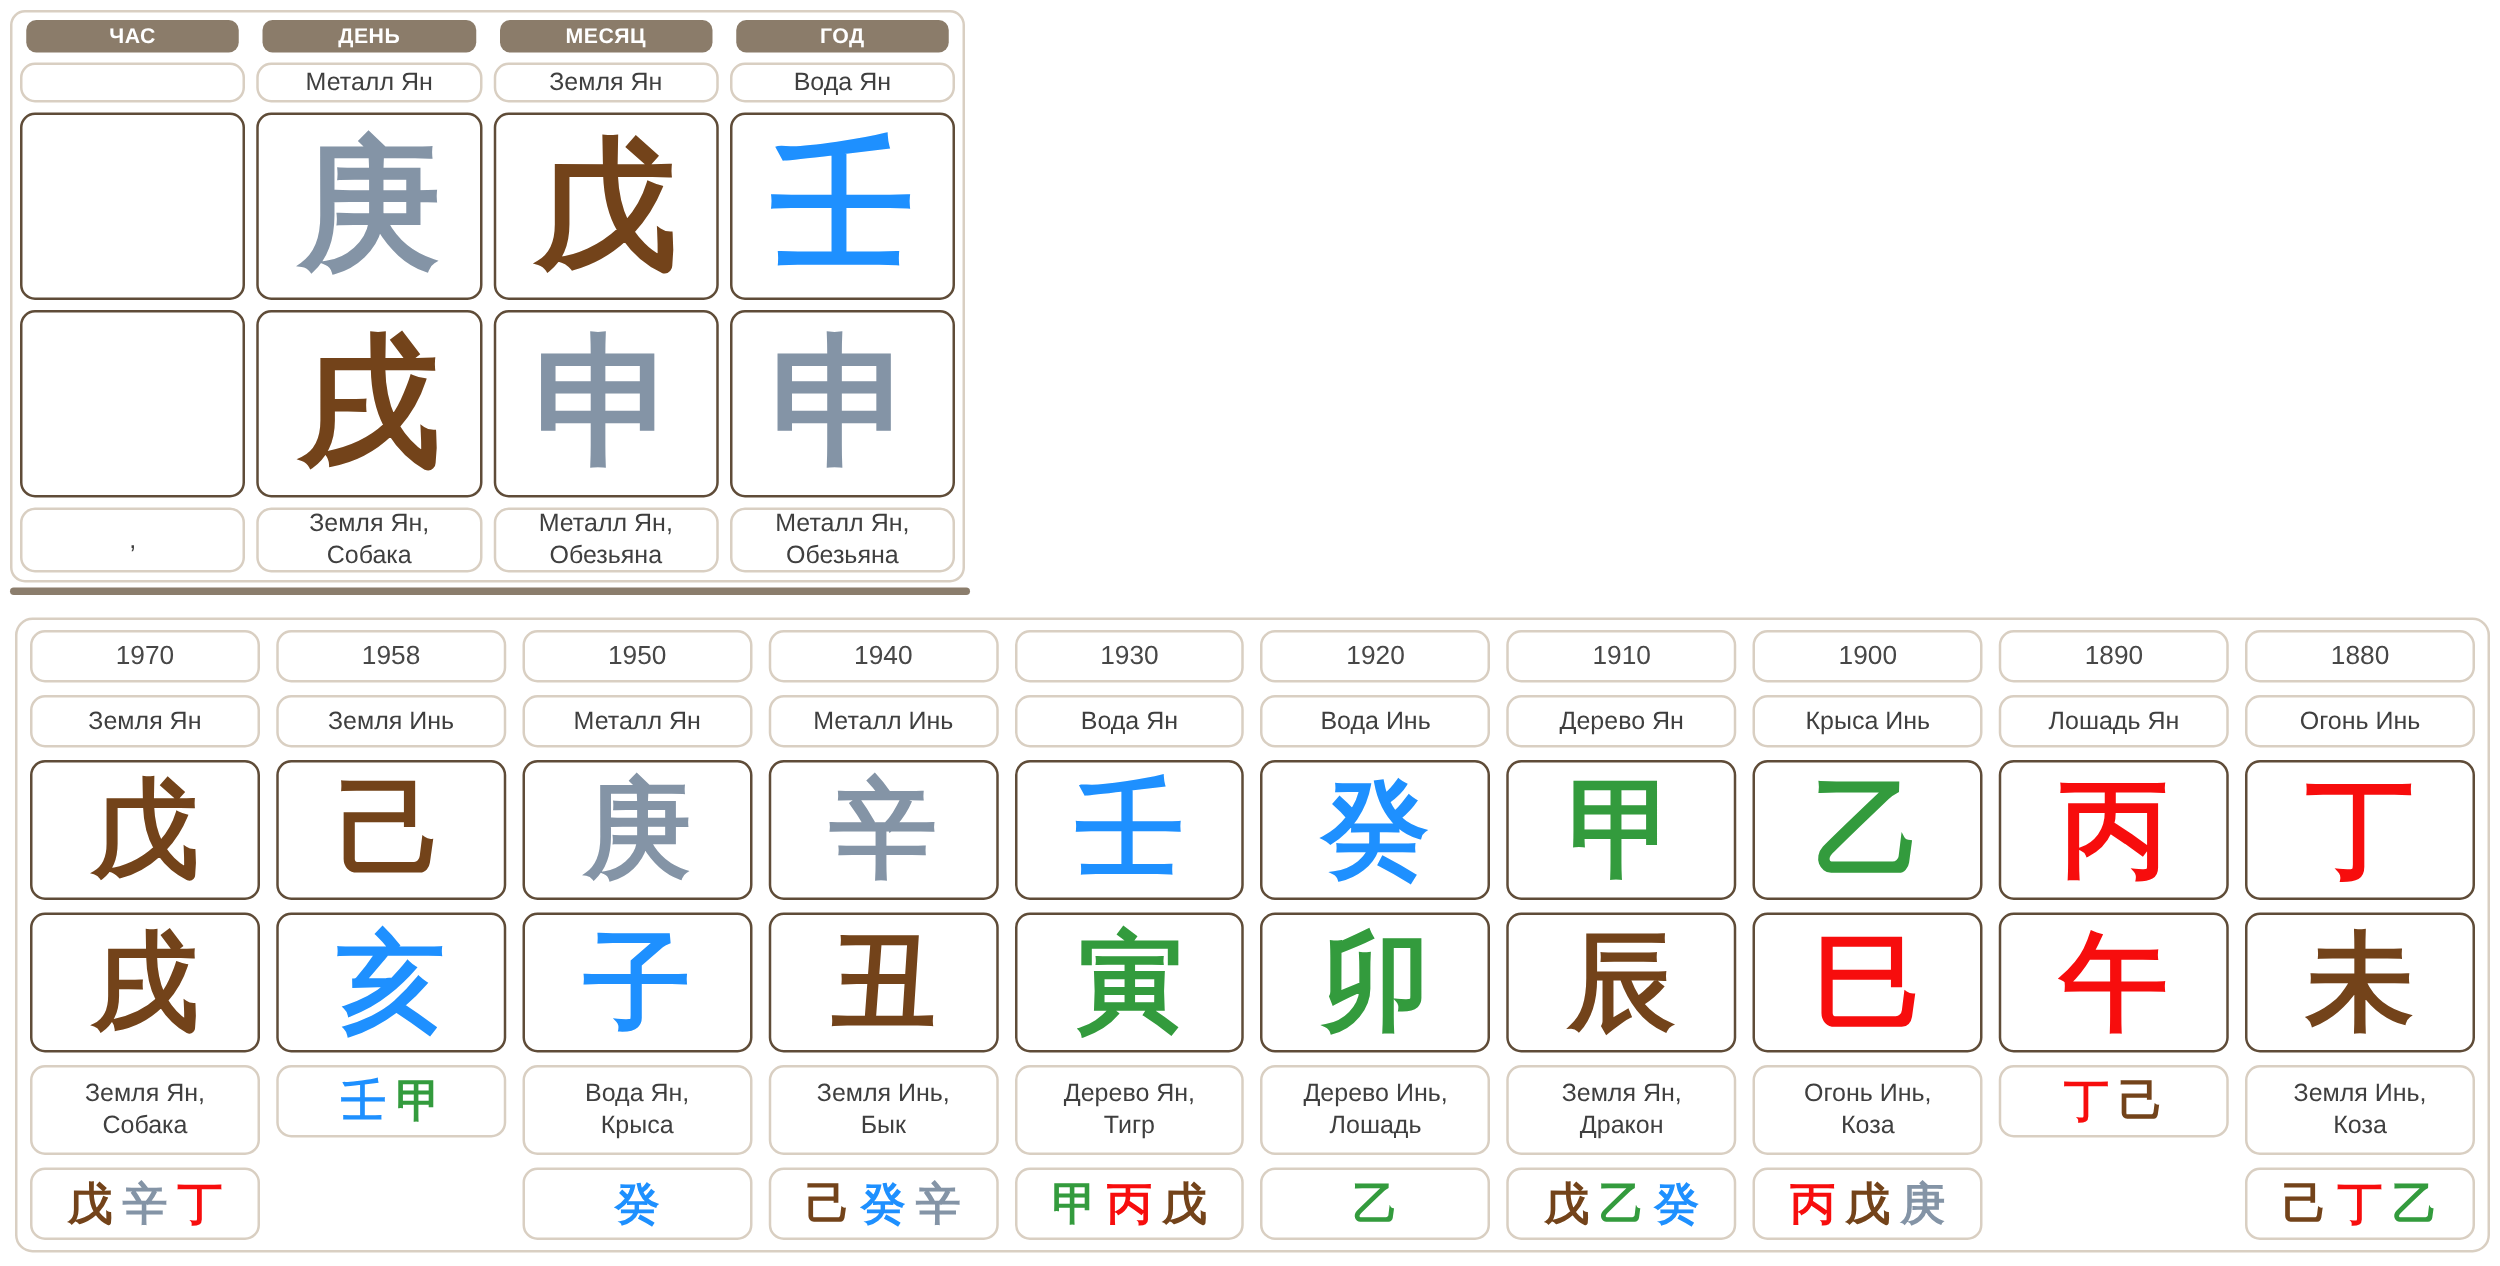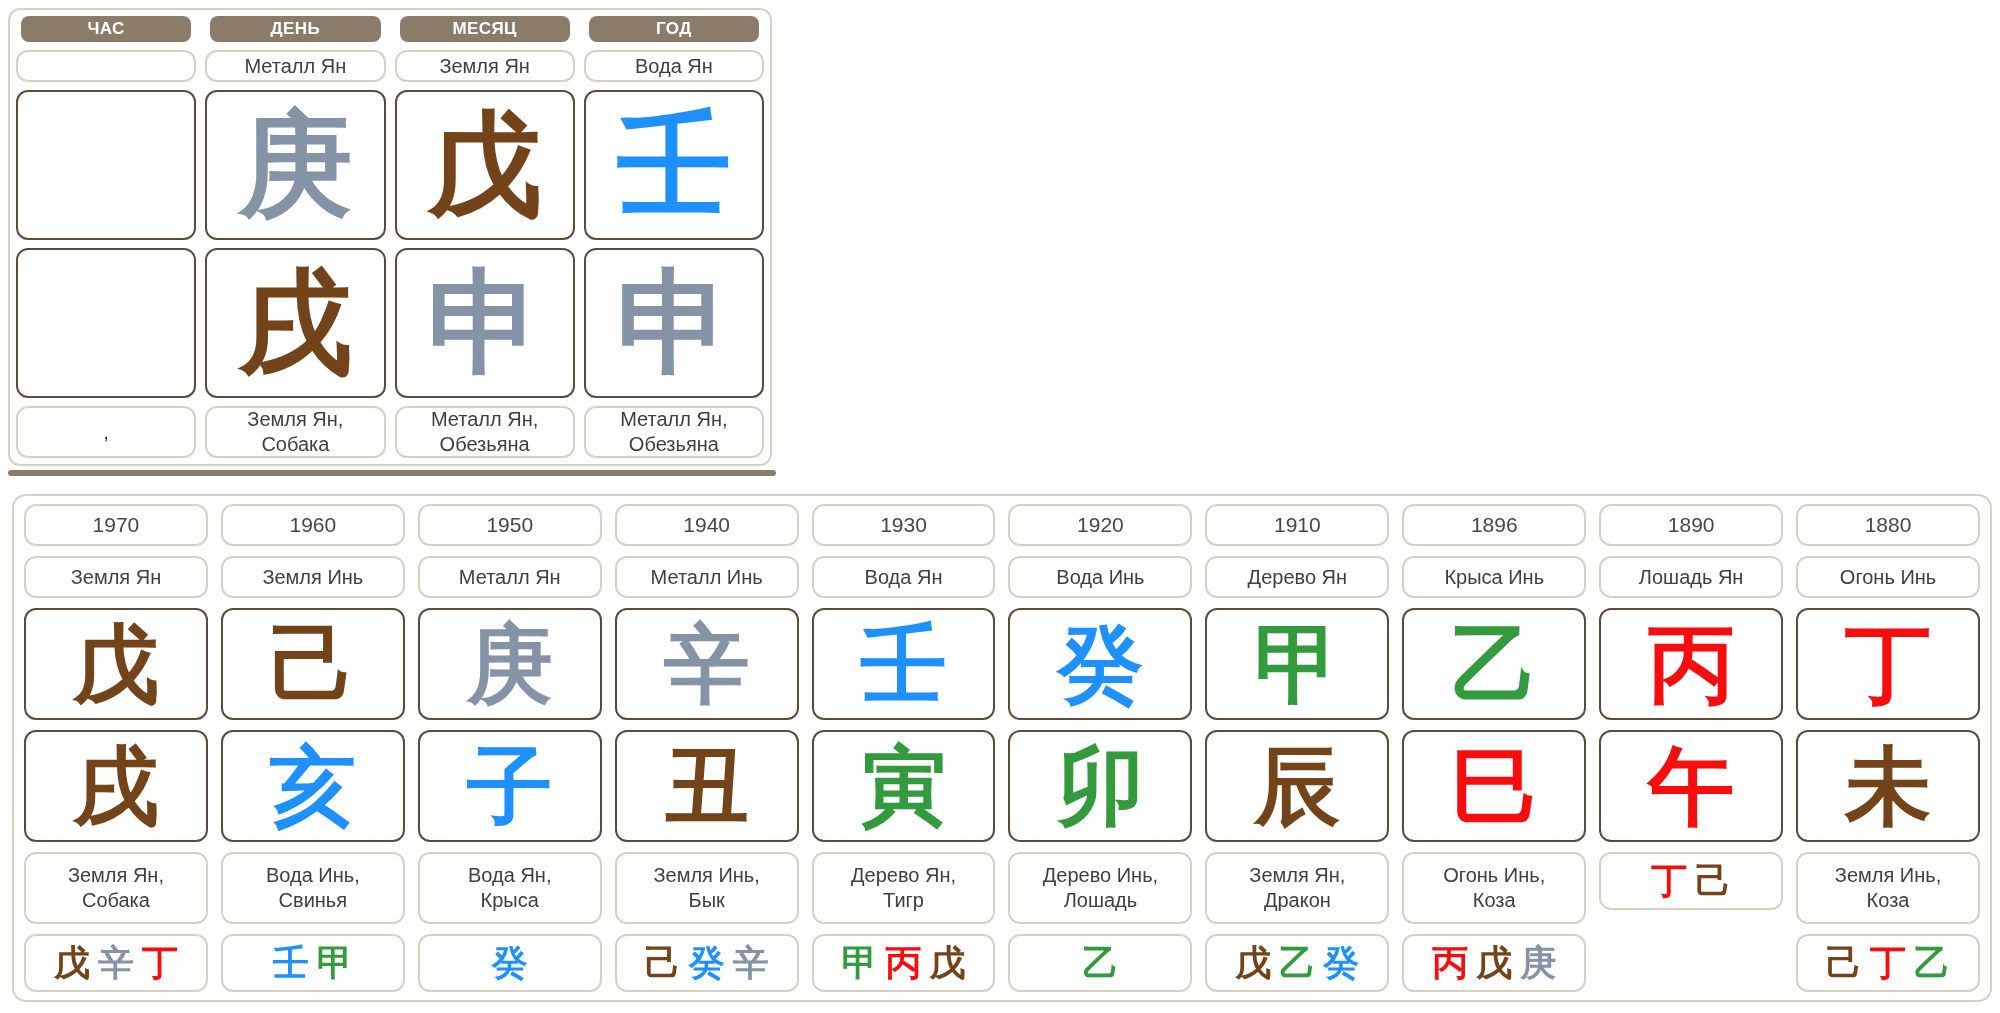--- a/index.html
+++ b/index.html
@@ -156,34 +156,30 @@
       </div>
     <div class="sbox lhidden">
       <span class="hchar" data-el="earth">戊</span>
       <span class="hchar" data-el="metal">辛</span>
       <span class="hchar" data-el="fire">丁</span>
     </div>
   </div>
 
   <div class="lcol">
     <div class="sbox lyear">
-        <span>1960</span>
+        <span>1958</span>
       </div>
     <div class="sbox lelem">
         <span>Земля Инь</span>
       </div>
     <div class="bbox lbig">
         <span class="big" data-el="earth">己</span>
       </div>
     <div class="bbox lbig">
         <span class="big" data-el="water">亥</span>
-      </div>
-    <div class="sbox lanimal">
-        <span>Вода Инь,</span>
-        <span>Свинья</span>
       </div>
     <div class="sbox lhidden">
       <span class="hchar" data-el="water">壬</span>
       <span class="hchar" data-el="wood">甲</span>
 
     </div>
   </div>
 
   <div class="lcol">
     <div class="sbox lyear">
@@ -298,21 +294,21 @@
       </div>
     <div class="sbox lhidden">
       <span class="hchar" data-el="earth">戊</span>
       <span class="hchar" data-el="wood">乙</span>
       <span class="hchar" data-el="water">癸</span>
     </div>
   </div>
 
   <div class="lcol">
     <div class="sbox lyear">
-        <span>1896</span>
+        <span>1900</span>
       </div>
     <div class="sbox lelem">
         <span>Крыса Инь</span>
       </div>
     <div class="bbox lbig">
         <span class="big" data-el="wood">乙</span>
       </div>
     <div class="bbox lbig">
         <span class="big" data-el="fire">巳</span>
       </div>

